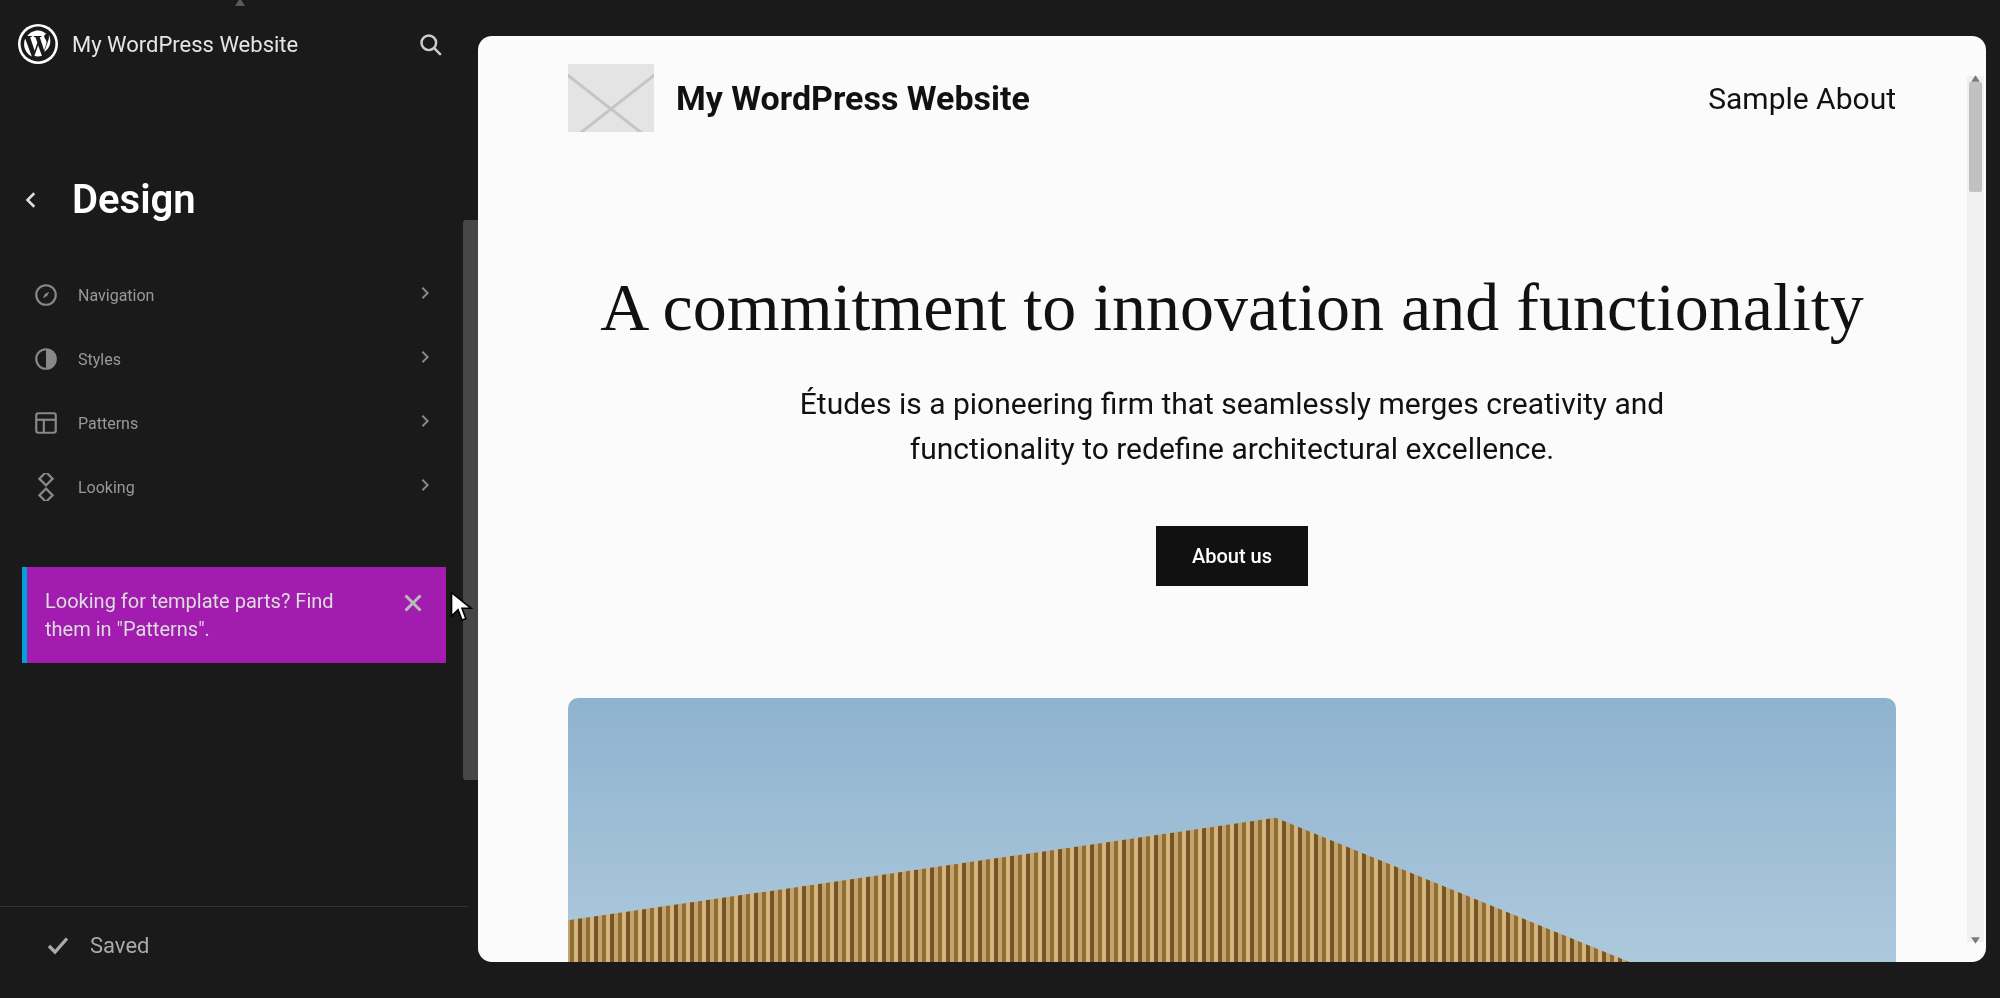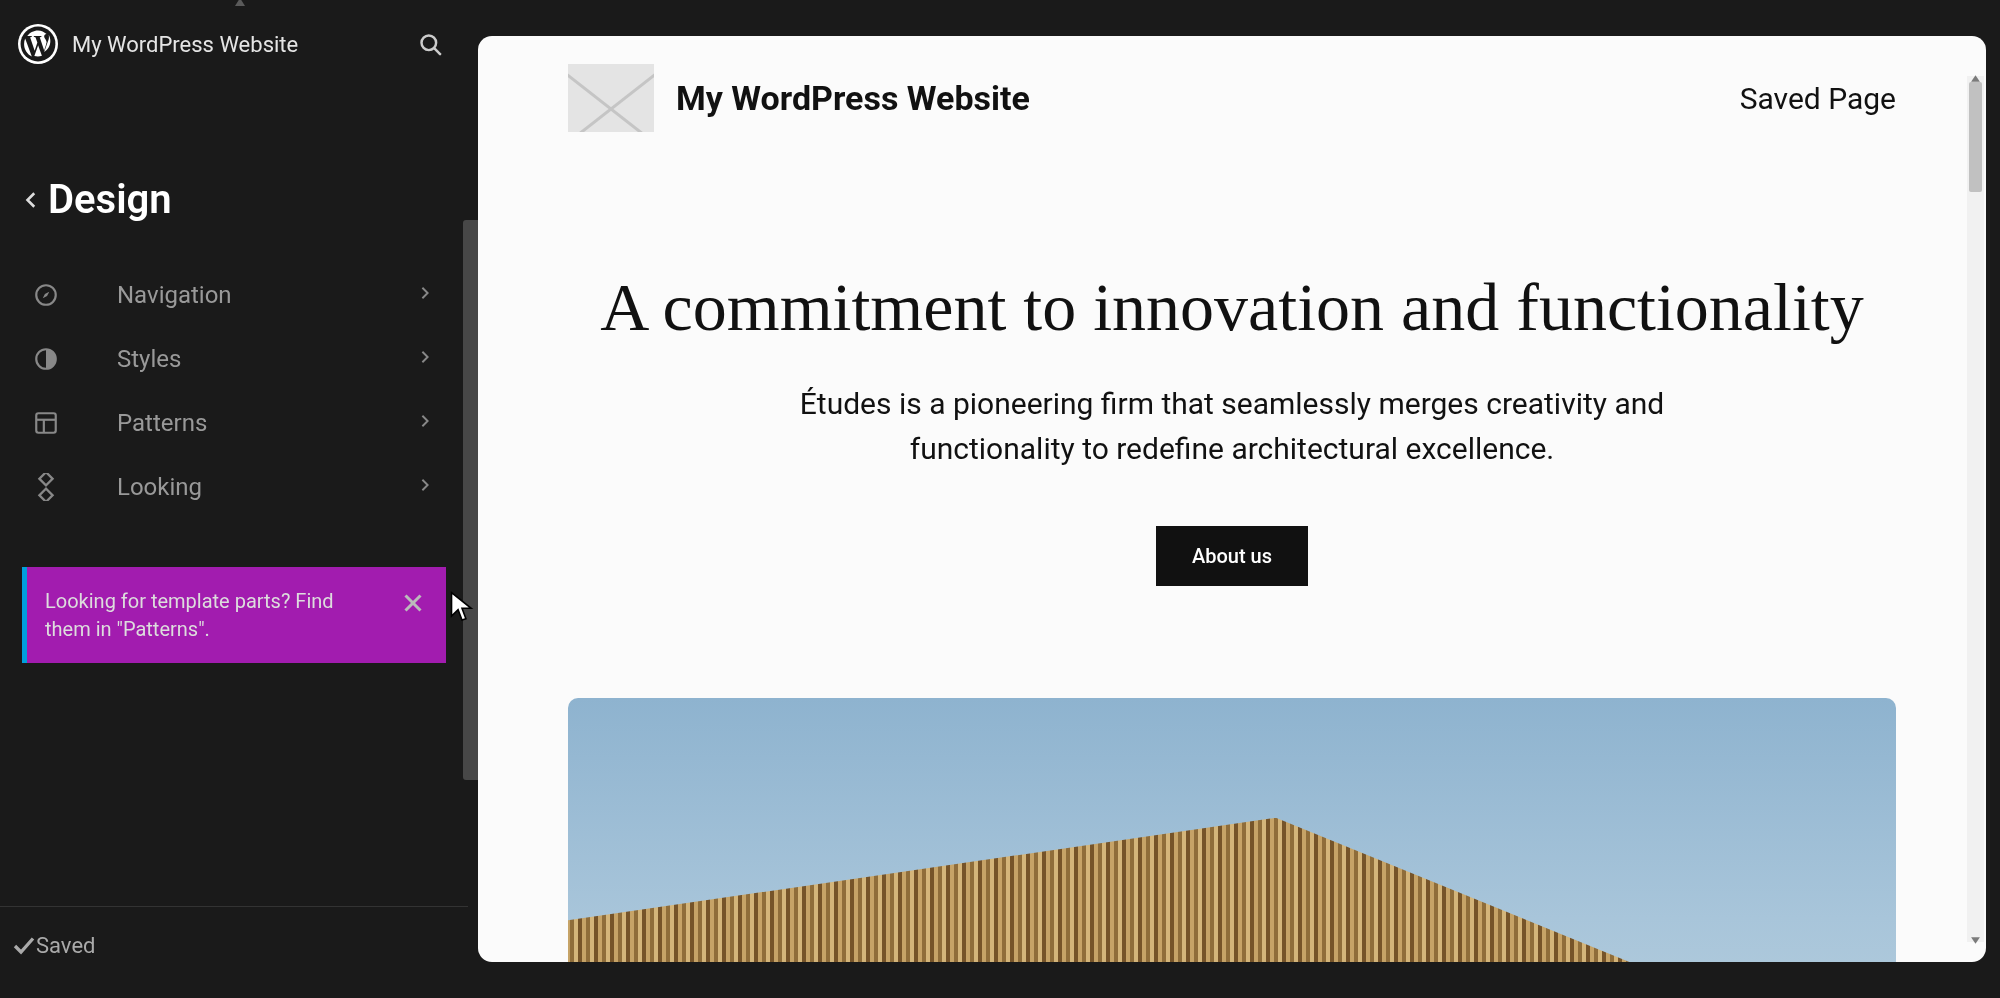--- a/index.html
+++ b/index.html
@@ -55,20 +55,21 @@
       display: flex;
       align-items: center;
       justify-content: center;
       cursor: pointer;
     }
 
     .panel-title-row {
       display: flex;
       align-items: center;
       padding: 88px 16px 40px 16px;
+      gap: 24px;
     }
 
     .back-btn {
       width: 32px;
       height: 32px;
       display: flex;
       align-items: center;
       justify-content: center;
       cursor: pointer;
     }
@@ -95,23 +96,22 @@
 
     .nav-icon {
       width: 28px;
       height: 28px;
       display: flex;
       align-items: center;
       justify-content: center;
     }
 
     .nav-label {
-      font-size: 24px;
+      font-size: 16px;
       flex: 1;
-      margin-left: 39px;
     }
 
     .nav-chevron {
       width: 18px;
       height: 18px;
     }
 
     .notice {
       margin: 48px 22px 0 22px;
       background: #a21caf;
@@ -135,24 +135,24 @@
       display: flex;
       align-items: center;
       justify-content: center;
       cursor: pointer;
       padding-top: 2px;
     }
 
     .sidebar-footer {
       margin-top: auto;
       border-top: 1px solid #333;
-      padding: 26px 12px 40px;
-      display: flex;
-      align-items: center;
-      gap: 0;
+      padding: 26px 46px 40px;
+      display: flex;
+      align-items: center;
+      gap: 20px;
       color: #aaa;
     }
 
     .saved-text { font-size: 22px; }
 
     
     .preview-wrap {
       flex: 1;
       position: relative;
       padding: 36px 14px 0 10px;
@@ -440,21 +440,21 @@
 </div>
 
 <div class="preview-wrap">
   <div class="preview-bg-stub"></div>
 
   <div class="preview-canvas">
 
     <div class="page-header">
       <div class="logo-placeholder"></div>
       <div class="page-site-title">My WordPress Website</div>
-      <div class="page-nav">Saved Page</div>
+      <div class="page-nav">Sample About</div>
     </div>
 
     <div class="hero">
       <h1 class="hero-heading">A commitment to innovation and functionality</h1>
       <p class="hero-text">Études is a pioneering firm that seamlessly merges creativity and functionality to redefine architectural excellence.</p>
       <div class="hero-btn">About us</div>
     </div>
 
     <div class="hero-image">
       <div class="roof">

